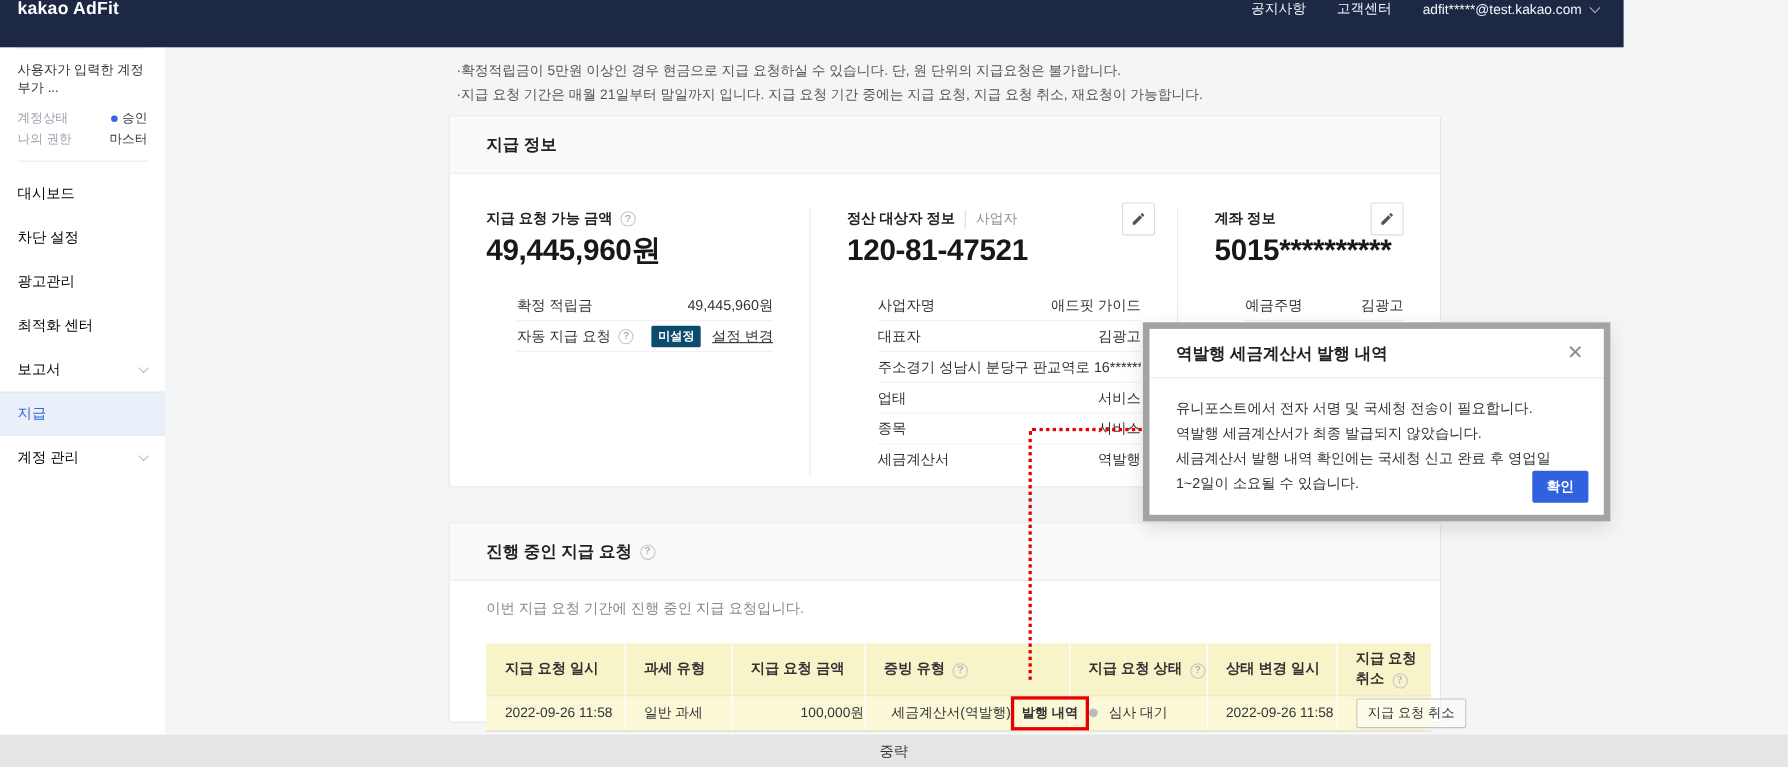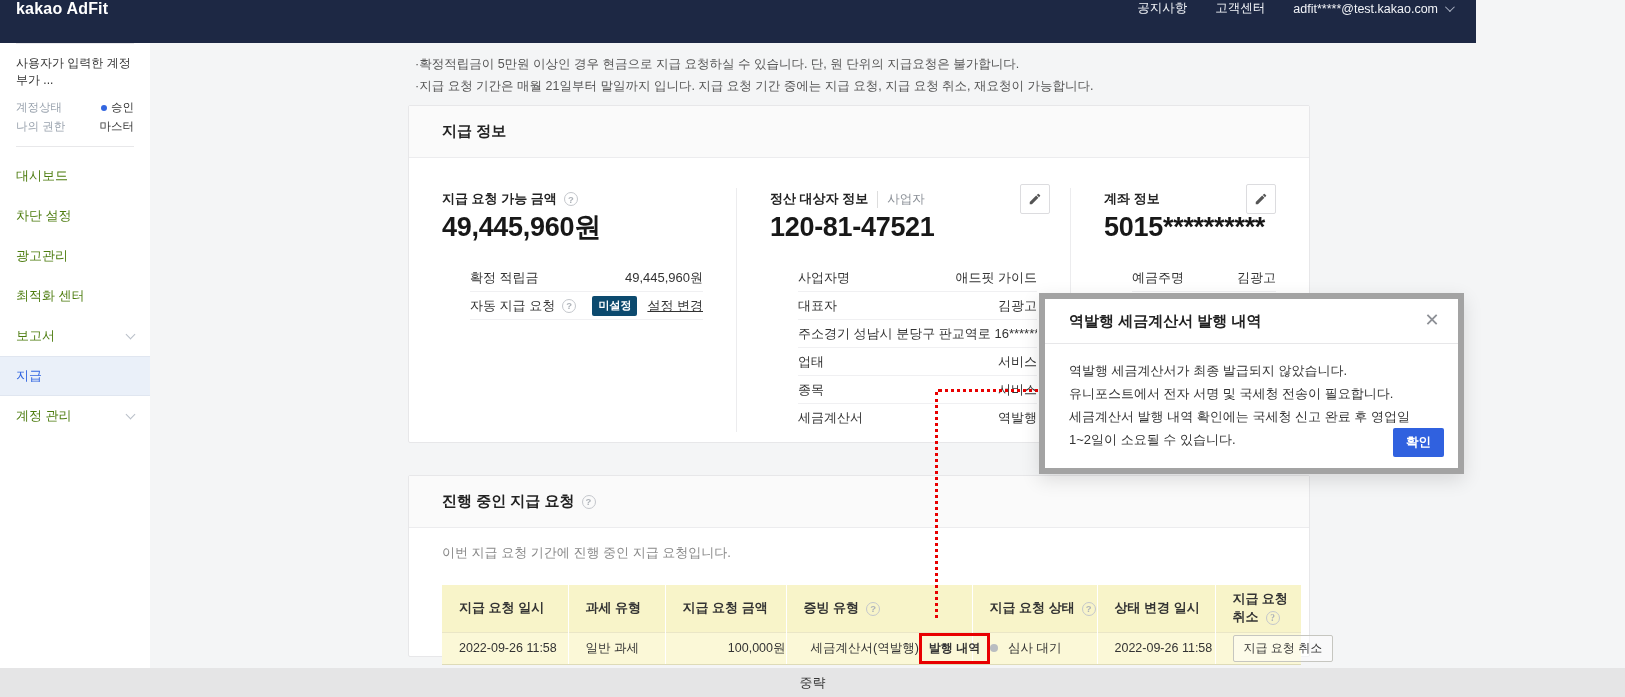--- a/index.html
+++ b/index.html
@@ -22,21 +22,21 @@
   
   .sidebar { position:absolute; left:0; top:43px; width:150px; height:625px; background:#fff; z-index:5; }
   .side-divider { border-top:1px solid #e8e8ea; margin:0 16px; }
   .side-note { font-size:12px; color:#333; padding:11px 16px 9px; }
   .side-meta { display:flex; justify-content:space-between; align-items:center; padding:2px 16px; }
   .side-meta .k { font-size:11.5px; color:#9aa3ae; }
   .side-meta .v { font-size:11.5px; color:#333; display:flex; align-items:center; gap:4px;}
   .dot-blue { width:6px; height:6px; border-radius:50%; background:#3366e0; display:inline-block;}
   .menu { margin-top:9px; }
   .menu-item { height:40px; display:flex; align-items:center; justify-content:space-between;
-    padding:0 16px; font-size:13px; color:#4d7c0f; cursor:pointer; }
+    padding:0 16px; font-size:13px; color:#000000; cursor:pointer; }
   .menu-item.active { background:#eaf0f9; color:#3366e0; border-top:1px solid #e0e6f0; border-bottom:1px solid #e0e6f0;}
   .menu-chev { width:7px; height:7px; border-right:1.5px solid #b9bfc9; border-bottom:1.5px solid #b9bfc9;
     transform:rotate(45deg); margin-top:-4px;}
 
   
   .hints { position:absolute; left:415px; top:53px; font-size:12.5px; color:#555; line-height:22px; z-index:1;}
 
   
   .card { position:absolute; background:#fff; border:1px solid #e7e7e9; border-radius:2px; }
   .card-head { height:52px; background:#fafafa; border-bottom:1px solid #ececee;
@@ -331,22 +331,22 @@
 <div class="anno" id="anno-vline"></div>
 <div class="anno" id="anno-hline"></div>
 <div class="anno" id="anno-arrow"></div>
 
 <div class="modal">
   <div class="modal-head">
     <span class="modal-title">역발행 세금계산서 발행 내역</span>
   </div>
   <span class="modal-close">✕</span>
   <div class="modal-body">
+    <div>유니포스트에서 전자 서명 및 국세청 전송이 필요합니다.</div>
     <div>역발행 세금계산서가 최종 발급되지 않았습니다.</div>
-    <div>유니포스트에서 전자 서명 및 국세청 전송이 필요합니다.</div>
     <div>세금계산서 발행 내역 확인에는 국세청 신고 완료 후 영업일 1~2일이 소요될 수 있습니다.</div>
   </div>
   <div class="modal-foot">
     <button class="btn-primary">확인</button>
   </div>
 </div>
 
 <div class="footer-strip">
   <span>중략</span>
 </div>

